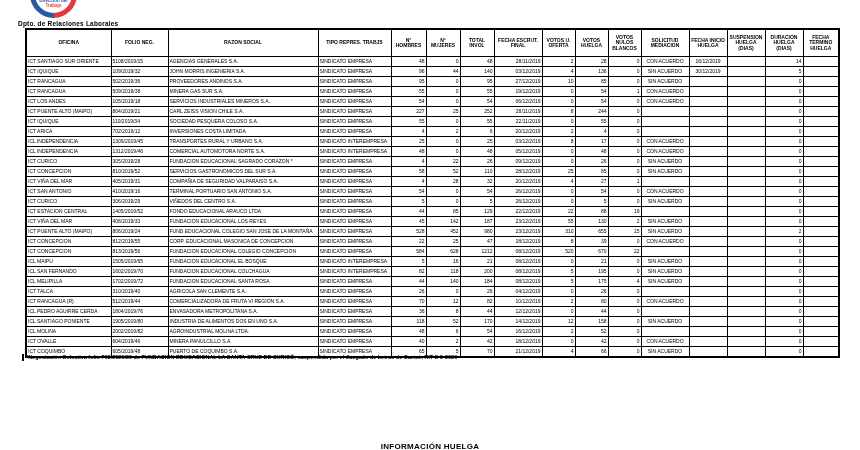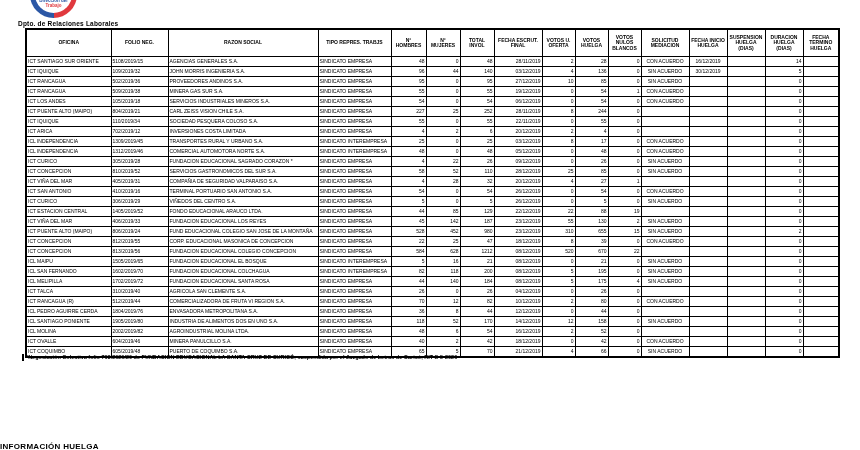--- a/index.html
+++ b/index.html
@@ -43,21 +43,21 @@
   table.grid td{height:9px;}
   
   td.a-l{text-align:left;}  td.a-r{text-align:right;}  td.a-c{text-align:center;}
   
   .footnote{
     position:absolute;left:22px;top:354px;font-size:5.5px;font-weight:bold;
     border-left:2px solid #000;padding-left:2px;line-height:1.2;
   }
   
   .bottom-caption{
-    position:absolute;left:0;right:0;top:442px;
+    position:absolute;left:0;right:0;top:442px;text-align:center;
     font-size:8px;font-weight:bold;letter-spacing:.3px;
   }
 </style>
 </head>
 <body>
 
 <div class="logo">
   <div class="inner">
     <div class="l1">Dirección del</div>
     <div class="l2">Trabajo</div>

